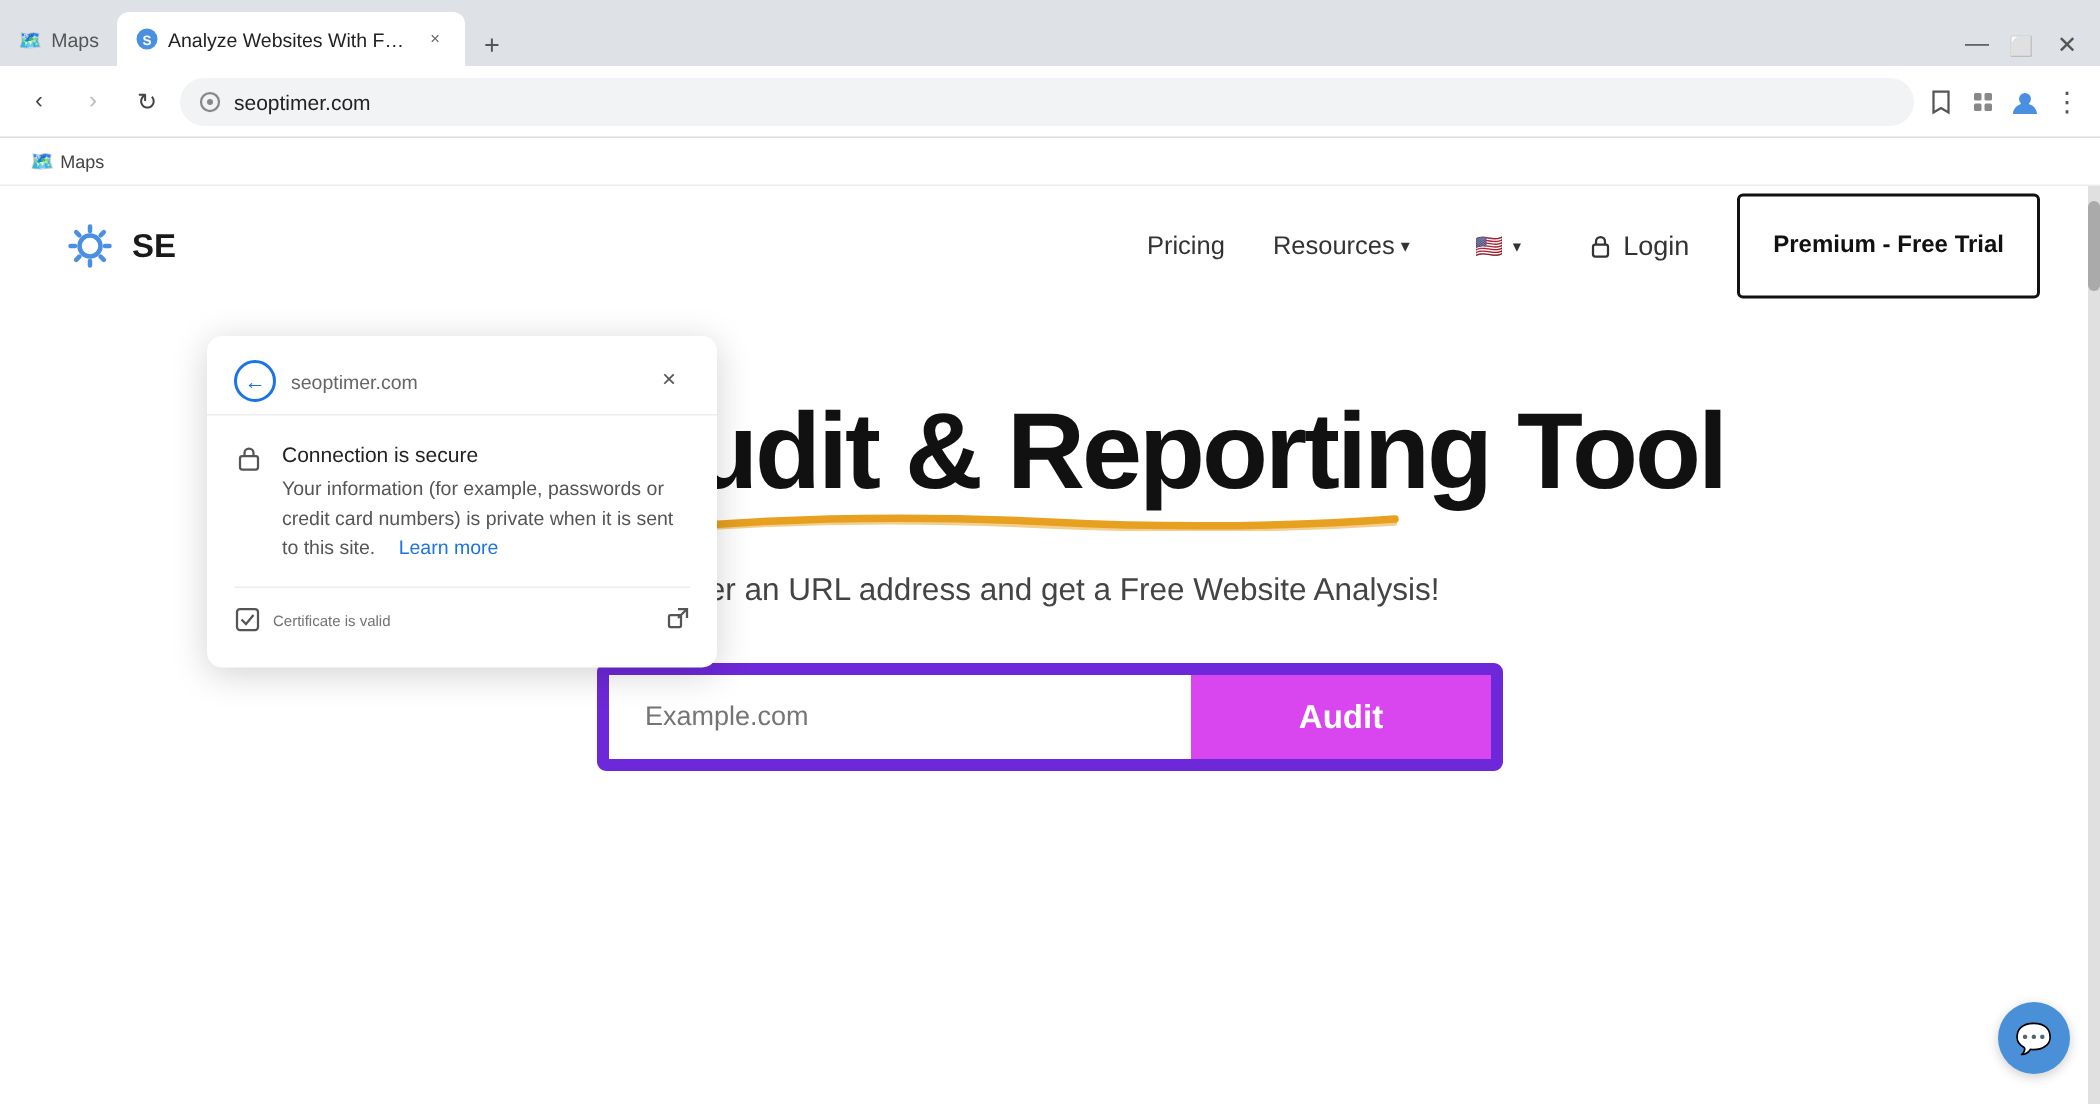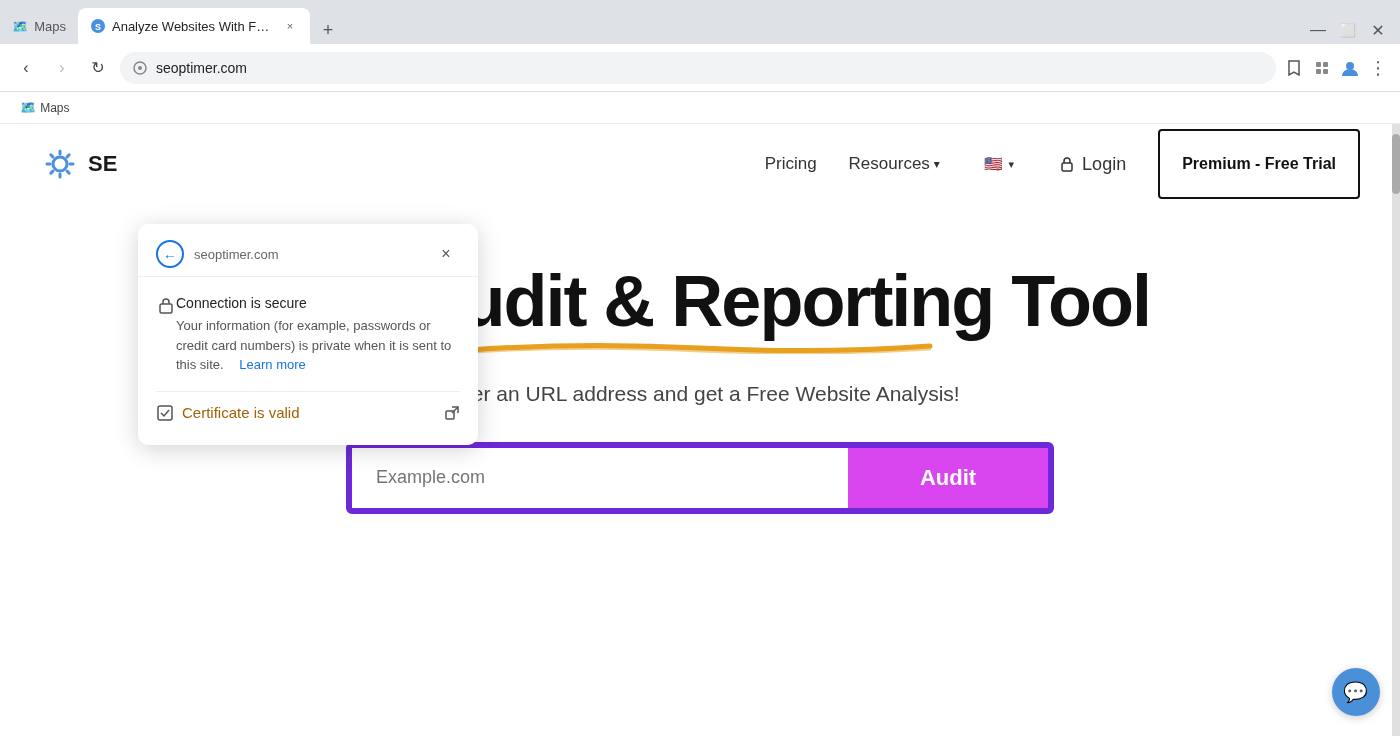--- a/index.html
+++ b/index.html
@@ -37,41 +37,41 @@
     .lang-selector { display: flex; align-items: center; gap: 6px; font-size: 15px; color: #333; cursor: pointer; margin-left: 12px; }
     .login-btn { display: flex; align-items: center; gap: 6px; font-size: 18px; color: #333; cursor: pointer; margin-left: 12px; }
     .trial-btn { border: 2px solid #111; border-radius: 4px; padding: 24px 22px; font-size: 16px; font-weight: 600; color: #111; cursor: pointer; white-space: nowrap; background: #fff; }
 
     
     .hero { display: flex; flex-direction: column; align-items: center; padding: 60px 40px 40px; background: #fff; }
     .hero-title { font-size: 72px; font-weight: 900; color: #111; text-align: center; line-height: 1.05; letter-spacing: -2px; }
     .hero-underline { position: relative; width: 480px; height: 14px; margin: 0 auto 28px; }
     .hero-underline svg { width: 100%; height: 100%; }
     .hero-subtitle { font-size: 21px; color: #444; text-align: center; margin-bottom: 36px; }
-    .search-bar { display: flex; width: 708px; height: 72px; border: 6px solid #6d28d9; border-radius: 6px; overflow: hidden; }
+    .search-bar { display: flex; width: 604px; height: 72px; border: 8px solid #6d28d9; border-radius: 6px; overflow: hidden; }
     .search-input { flex: 1; border: none; outline: none; padding: 0 24px; font-size: 18px; color: #999; background: #fff; }
     .audit-btn { width: 200px; background: #d946ef; border: none; color: #fff; font-size: 22px; font-weight: 600; cursor: pointer; }
 
     
     .security-popup { position: absolute; top: 100px; left: 138px; width: 340px; background: #fff; border-radius: 10px; box-shadow: 0 4px 24px rgba(0,0,0,0.18); z-index: 100; padding: 0; }
     .popup-header { display: flex; align-items: center; padding: 16px 18px 8px; gap: 10px; border-bottom: 1px solid #eee; }
     .back-btn { width: 28px; height: 28px; border-radius: 50%; border: 2px solid #1a73e8; display: flex; align-items: center; justify-content: center; cursor: pointer; color: #1a73e8; font-size: 14px; }
     .popup-title-area { flex: 1; }
     .popup-title { font-size: 17px; font-weight: 600; color: #222; }
     .popup-url { font-size: 13px; color: #666; }
     .popup-close { width: 28px; height: 28px; border-radius: 50%; display: flex; align-items: center; justify-content: center; cursor: pointer; color: #555; font-size: 16px; }
     .popup-body { padding: 16px 18px; }
-    .security-item { display: flex; gap: 0; margin-bottom: 16px; }
+    .security-item { display: flex; gap: 12px; margin-bottom: 16px; }
     .security-icon { width: 20px; height: 20px; margin-top: 2px; flex-shrink: 0; }
     .security-text { font-size: 14px; color: #222; line-height: 1.5; }
     .security-desc { font-size: 13px; color: #555; line-height: 1.5; margin-top: 2px; }
     .learn-more-link { color: #1a73e8; text-decoration: none; cursor: pointer; padding-left: 12px; }
     .popup-divider { border: none; border-top: 1px solid #eee; margin: 8px 0; }
     .cert-row { display: flex; align-items: center; justify-content: space-between; padding: 4px 0; }
-    .cert-text { font-size: 15px; color: #a16207; display: flex; align-items: flex-start; gap: 8px; }
+    .cert-text { font-size: 10px; color: #737373; display: flex; align-items: center; gap: 8px; }
     .cert-link-icon { color: #555; cursor: pointer; font-size: 15px; }
 
     
     .scrollbar-hint { position: absolute; right: 0; top: 0; width: 8px; height: 100%; background: #e0e0e0; }
     .scrollbar-thumb { width: 8px; height: 60px; background: #aaa; border-radius: 4px; margin-top: 10px; }
 
     
     .chat-widget { position: absolute; bottom: 20px; right: 20px; width: 48px; height: 48px; background: #4a90d9; border-radius: 50%; display: flex; align-items: center; justify-content: center; cursor: pointer; box-shadow: 0 2px 8px rgba(0,0,0,0.2); }
 
     

